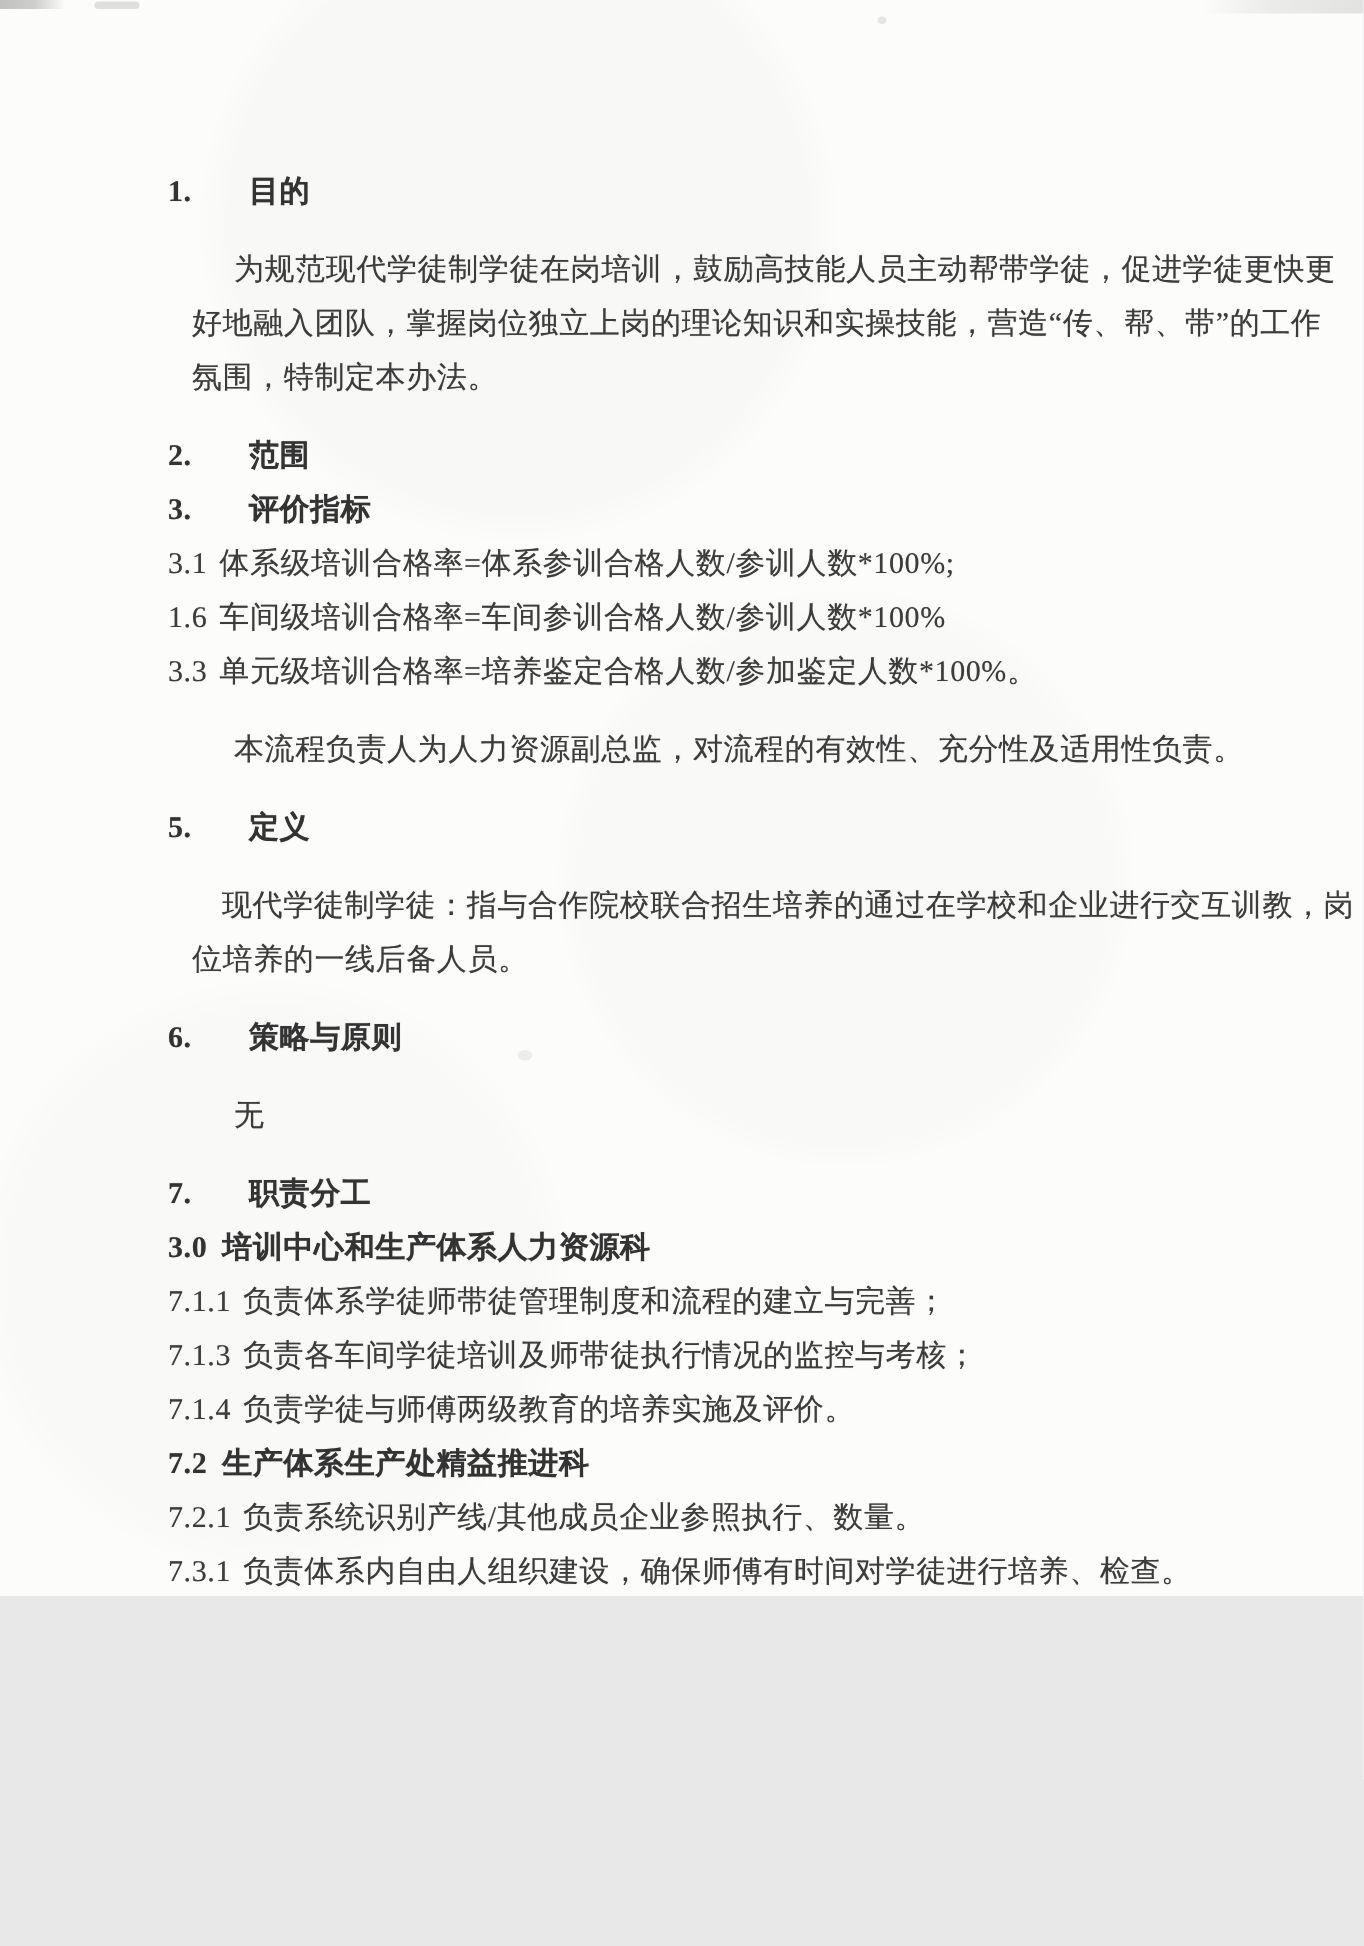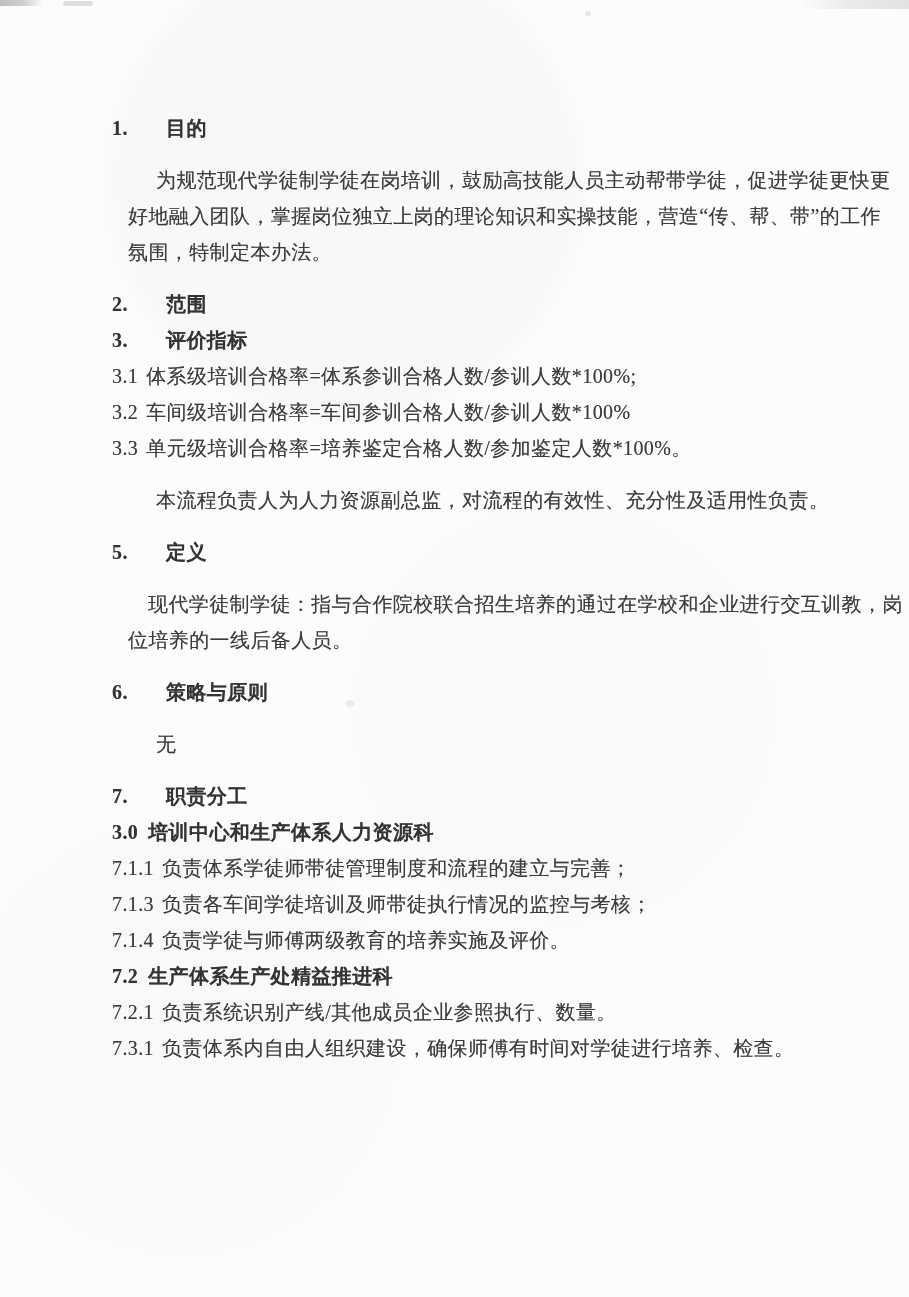--- a/index.html
+++ b/index.html
@@ -3,21 +3,21 @@
   <meta charset="utf-8">
   <style>
     html, body {
       margin: 0;
       padding: 0;
       background: #e8e8e8;
     }
     .page {
       position: relative;
       width: 909px;
-      height: 1297px;
+      height: 1064px;
       margin: 0 auto;
       background: #fcfcfb;
       overflow: hidden;
       font-family: "Liberation Serif", "DejaVu Serif", serif;
       color: #3c3c3c;
       
       background-image:
         radial-gradient(circle at 38% 14%, rgba(0,0,0,0.015) 0 18%, transparent 20%),
         radial-gradient(circle at 62% 55%, rgba(0,0,0,0.012) 0 22%, transparent 24%),
         radial-gradient(circle at 20% 80%, rgba(0,0,0,0.012) 0 16%, transparent 18%);
@@ -120,21 +120,21 @@
 
     <div class="h"><span class="hnum">1.</span><span>目的</span></div>
     <p class="para">为规范现代学徒制学徒在岗培训，鼓励高技能人员主动帮带学徒，促进学徒更快更
 好地融入团队，掌握岗位独立上岗的理论知识和实操技能，营造“传、帮、带”的工作
 氛围，特制定本办法。</p>
 
     <div class="h"><span class="hnum">2.</span><span>范围</span></div>
 
     <div class="h"><span class="hnum">3.</span><span>评价指标</span></div>
     <div class="item"><span class="inum">3.1</span><span>体系级培训合格率=体系参训合格人数/参训人数*100%;</span></div>
-    <div class="item"><span class="inum">3.2</span><span>车间级培训合格率=车间参训合格人数/参训人数*100%</span></div>
+    <div class="item"><span class="inum">1.6</span><span>车间级培训合格率=车间参训合格人数/参训人数*100%</span></div>
     <div class="item"><span class="inum">3.3</span><span>单元级培训合格率=培养鉴定合格人数/参加鉴定人数*100%。</span></div>
 
     <p class="para">本流程负责人为人力资源副总监，对流程的有效性、充分性及适用性负责。</p>
 
     <div class="h"><span class="hnum">5.</span><span>定义</span></div>
     <p class="para def">现代学徒制学徒：指与合作院校联合招生培养的通过在学校和企业进行交互训教，岗
 位培养的一线后备人员。</p>
 
     <div class="h"><span class="hnum">6.</span><span>策略与原则</span></div>
     <p class="para">无</p>

